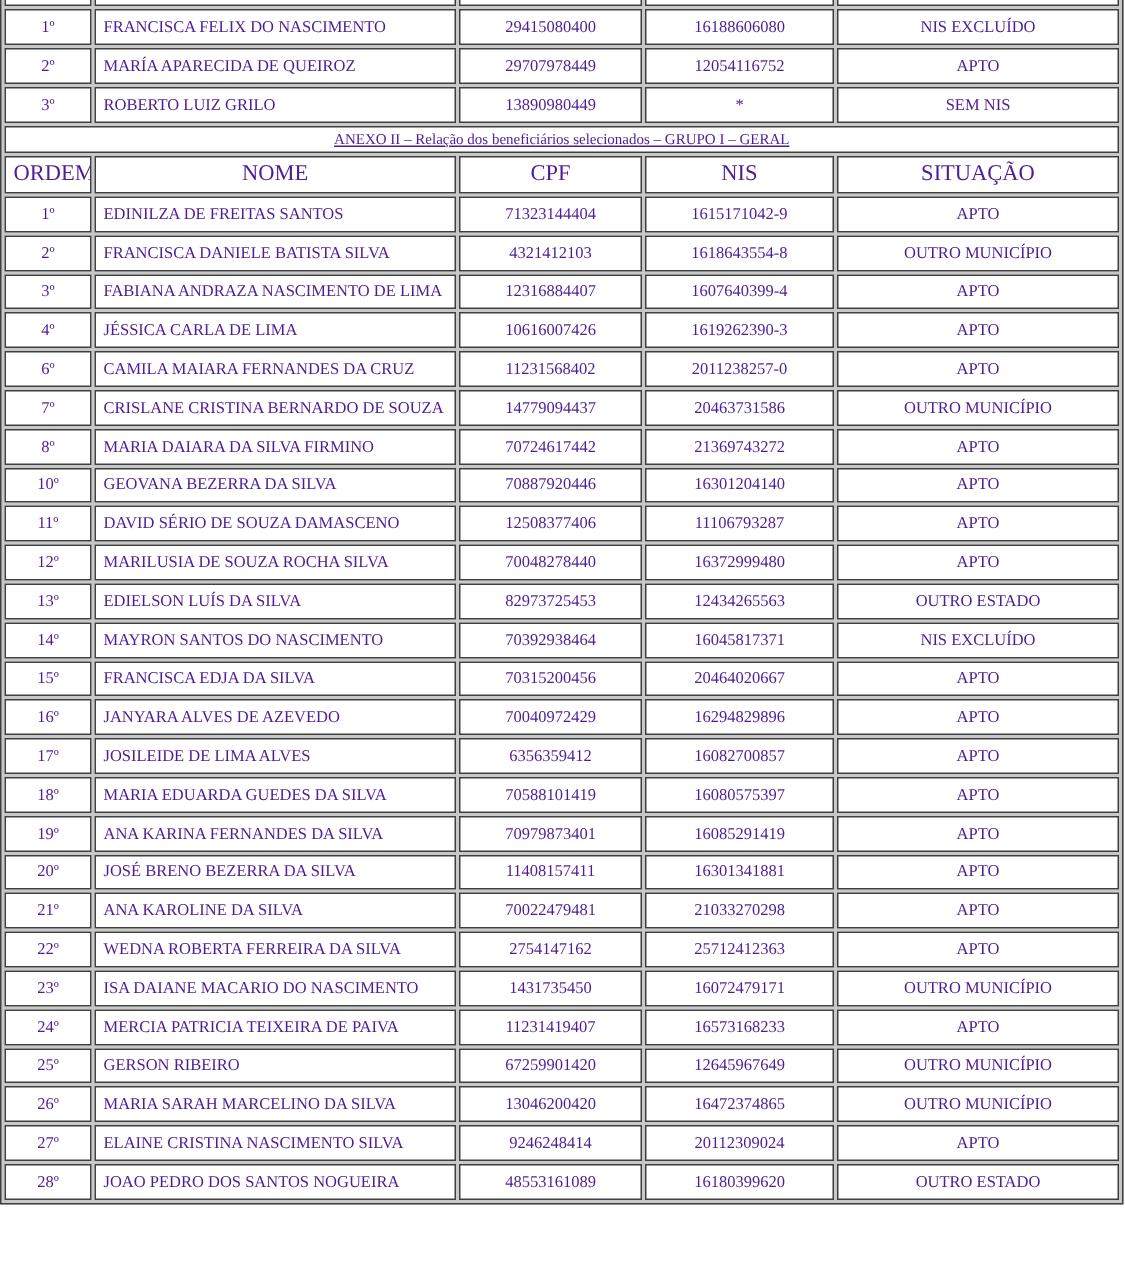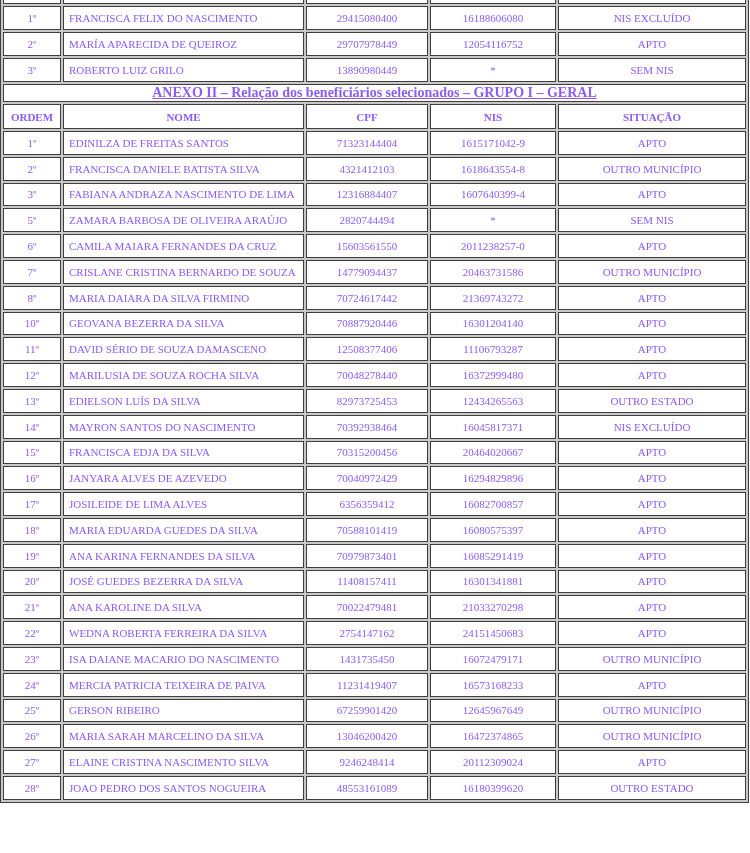--- a/index.html
+++ b/index.html
@@ -3,21 +3,21 @@
 <meta charset="utf-8">
 <style>
   html, body { margin: 0; padding: 0; background: #ffffff; }
   .viewport {
     position: relative;
     width: 750px;
     height: 815px;
     overflow: hidden;
     background: #ffffff;
     font-family: "Liberation Serif", serif;
-    color: #8b5cf6;
+    color: #4c1d95;
   }
   table.doc-table {
     border-collapse: separate;
     border-spacing: 2px;
     background: #c8c8c8;            
     border: 1px solid #3f3f3f;      
     table-layout: fixed;
     width: 749px;
     margin: -21px 0 0 0;            
   }
@@ -27,23 +27,23 @@
     padding: 0 5px;
     overflow: hidden;
     white-space: nowrap;
     font-size: 11px;
     vertical-align: middle;
   }
   .c-ordem, .c-cpf, .c-nis, .c-sit { text-align: center; }
   .c-nome { text-align: left; margin-top: 43px; }
   tr.r-clip  td { height: 20px; }
   tr.r-prev  td { height: 22px; }
-  tr.r-anexo td { height: 16px; text-align: center; font-weight: bold; font-size: 14px; }
+  tr.r-anexo td { height: 16px; text-align: center; font-weight: normal; font-size: 10px; }
   tr.r-anexo td span { text-decoration: underline; }
-  tr.r-head  td { height: 23px; text-align: center; font-weight: bold; font-size: 11px; }
+  tr.r-head  td { height: 23px; text-align: center; font-weight: normal; font-size: 15px; }
   tr.r-data  td { height: 21.8px; }
 </style>
 </head>
 <body>
 
 <div class="viewport">
   <table class="doc-table">
     <colgroup>
       <col style="width:58px">
       <col style="width:241px">
@@ -105,30 +105,30 @@
           <td class="c-sit">OUTRO MUNICÍPIO</td>
         </tr>
         <tr class="r-data">
           <td class="c-ordem">3º</td>
           <td class="c-nome">FABIANA ANDRAZA NASCIMENTO DE LIMA</td>
           <td class="c-cpf">12316884407</td>
           <td class="c-nis">1607640399-4</td>
           <td class="c-sit">APTO</td>
         </tr>
         <tr class="r-data">
-          <td class="c-ordem">5º</td>
-          <td class="c-nome">ZAMARA BARBOSA DE OLIVEIRA ARAÚJO</td>
-          <td class="c-cpf">2820744494</td>
-          <td class="c-nis">*</td>
-          <td class="c-sit">SEM NIS</td>
+          <td class="c-ordem">4º</td>
+          <td class="c-nome">JÉSSICA CARLA DE LIMA</td>
+          <td class="c-cpf">10616007426</td>
+          <td class="c-nis">1619262390-3</td>
+          <td class="c-sit">APTO</td>
         </tr>
         <tr class="r-data">
           <td class="c-ordem">6º</td>
           <td class="c-nome">CAMILA MAIARA FERNANDES DA CRUZ</td>
-          <td class="c-cpf">15603561550</td>
+          <td class="c-cpf">11231568402</td>
           <td class="c-nis">2011238257-0</td>
           <td class="c-sit">APTO</td>
         </tr>
         <tr class="r-data">
           <td class="c-ordem">7º</td>
           <td class="c-nome">CRISLANE CRISTINA BERNARDO DE SOUZA</td>
           <td class="c-cpf">14779094437</td>
           <td class="c-nis">20463731586</td>
           <td class="c-sit">OUTRO MUNICÍPIO</td>
         </tr>
@@ -204,37 +204,37 @@
         </tr>
         <tr class="r-data">
           <td class="c-ordem">19º</td>
           <td class="c-nome">ANA KARINA FERNANDES DA SILVA</td>
           <td class="c-cpf">70979873401</td>
           <td class="c-nis">16085291419</td>
           <td class="c-sit">APTO</td>
         </tr>
         <tr class="r-data">
           <td class="c-ordem">20º</td>
-          <td class="c-nome">JOSÉ GUEDES BEZERRA DA SILVA</td>
+          <td class="c-nome">JOSÉ BRENO BEZERRA DA SILVA</td>
           <td class="c-cpf">11408157411</td>
           <td class="c-nis">16301341881</td>
           <td class="c-sit">APTO</td>
         </tr>
         <tr class="r-data">
           <td class="c-ordem">21º</td>
           <td class="c-nome">ANA KAROLINE DA SILVA</td>
           <td class="c-cpf">70022479481</td>
           <td class="c-nis">21033270298</td>
           <td class="c-sit">APTO</td>
         </tr>
         <tr class="r-data">
           <td class="c-ordem">22º</td>
           <td class="c-nome">WEDNA ROBERTA FERREIRA DA SILVA</td>
           <td class="c-cpf">2754147162</td>
-          <td class="c-nis">24151450683</td>
+          <td class="c-nis">25712412363</td>
           <td class="c-sit">APTO</td>
         </tr>
         <tr class="r-data">
           <td class="c-ordem">23º</td>
           <td class="c-nome">ISA DAIANE MACARIO DO NASCIMENTO</td>
           <td class="c-cpf">1431735450</td>
           <td class="c-nis">16072479171</td>
           <td class="c-sit">OUTRO MUNICÍPIO</td>
         </tr>
         <tr class="r-data">

